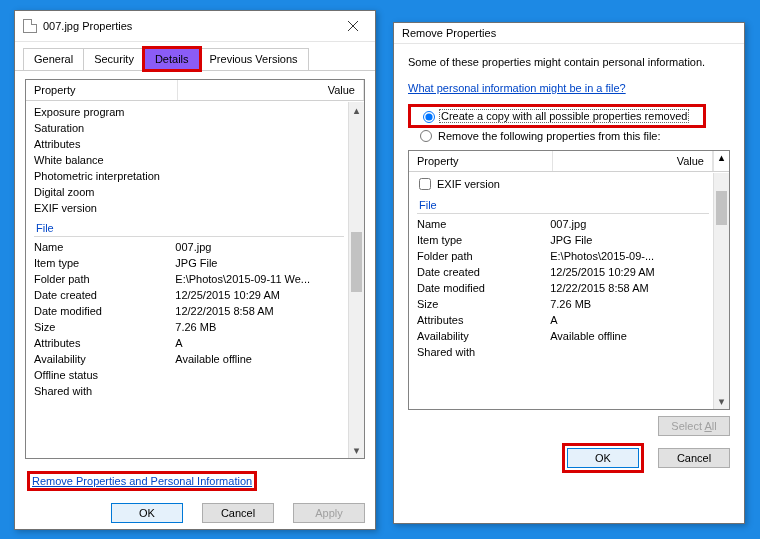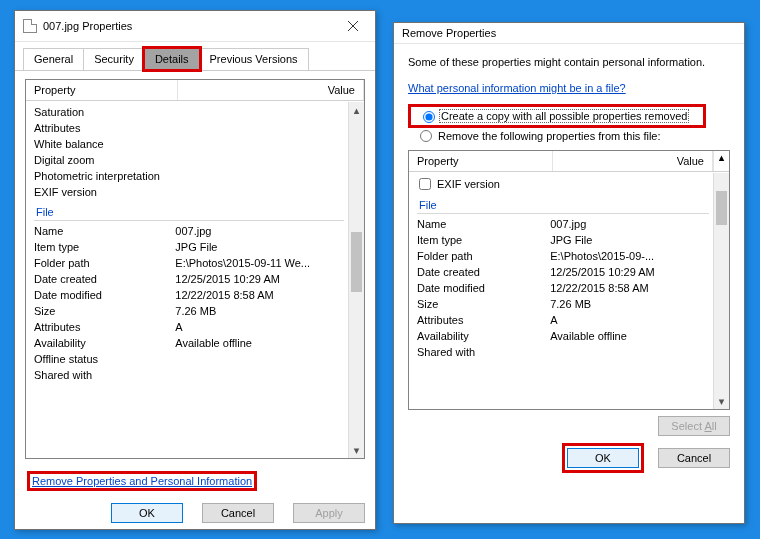--- a/index.html
+++ b/index.html
@@ -32,21 +32,21 @@
   .titlebar .close svg { width:10px; height:10px; }
   .tabs { display:flex; padding: 6px 8px 0 8px; border-bottom:1px solid #ccc; gap:0;text-align:right; }
   .tab {
     padding: 4px 10px 5px 10px;
     border: 1px solid #ccc;
     border-bottom: none;
     background: #fff;
     margin-right: -1px;
     cursor: pointer;
   }
-  .tab.active { position:relative; z-index:2; border-color:#aaa; background:#a3a3a3; }
+  .tab.active { position:relative; z-index:2; border-color:#aaa; background:#8b5cf6; }
   .highlight-red { outline: 3px solid #d80000; outline-offset: -1px; }
   .list-wrap {
     margin: 8px 10px; border:1px solid #828282; height: 380px;
     position: relative; overflow: hidden;
   }
   .list-head {
     display:flex; border-bottom:1px solid #d0d0d0; font-size:11px;
   }
   .list-head .col {
     padding: 4px 8px; border-right:1px solid #e3e3e3;
@@ -119,37 +119,41 @@
     <div class="tab">Previous Versions</div>
   </div>
 
   <div class="list-wrap">
     <div class="list-head">
       <div class="col prop">Property</div>
       <div class="col val">Value</div>
     </div>
     <div class="list-body">
       <div class="row">
+          <div class="p">Exposure program</div>
+          <div class="v"></div>
+        </div>
+      <div class="row">
           <div class="p">Saturation</div>
           <div class="v"></div>
         </div>
       <div class="row">
           <div class="p">Attributes</div>
           <div class="v"></div>
         </div>
       <div class="row">
           <div class="p">White balance</div>
           <div class="v"></div>
         </div>
       <div class="row">
+          <div class="p">Photometric interpretation</div>
+          <div class="v"></div>
+        </div>
+      <div class="row">
           <div class="p">Digital zoom</div>
-          <div class="v"></div>
-        </div>
-      <div class="row">
-          <div class="p">Photometric interpretation</div>
           <div class="v"></div>
         </div>
       <div class="row">
           <div class="p">EXIF version</div>
           <div class="v"></div>
         </div>
       <div class="section-label">File</div>
       <div class="row">
           <div class="p">Name</div>
           <div class="v">007.jpg</div>

